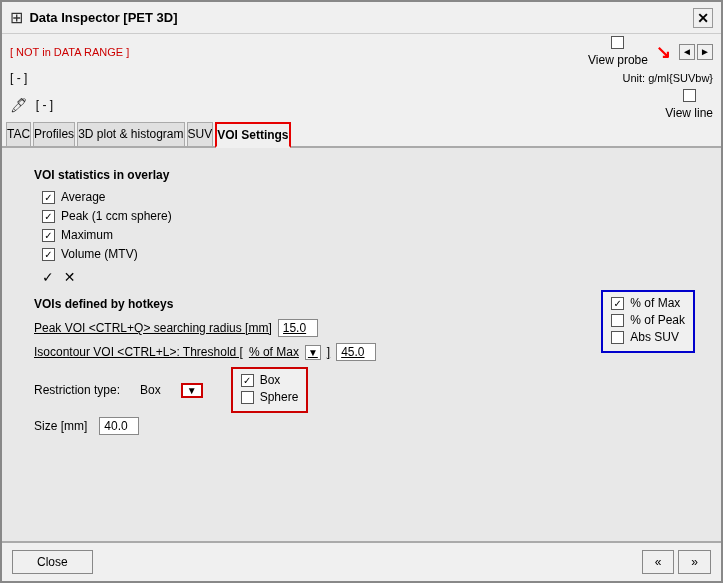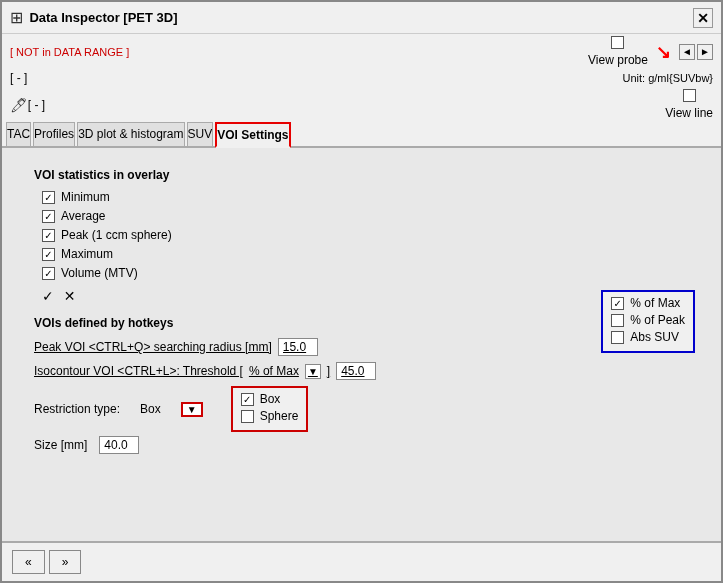--- a/index.html
+++ b/index.html
@@ -51,20 +51,21 @@
       display: flex;
       align-items: center;
       justify-content: center;
       font-size: 14px;
       font-weight: bold;
     }
     .toolbar-row {
       display: flex;
       align-items: center;
       padding: 2px 8px;
+      gap: 8px;
       background: #f0f0f0;
     }
     .toolbar-row .label-red {
       color: #c00;
       font-size: 11px;
     }
     .toolbar-right {
       display: flex;
       align-items: center;
       gap: 8px;
@@ -339,24 +340,20 @@
     <div class="tab">SUV</div>
     <div class="tab active">VOI Settings</div>
   </div>
 
   <div class="main-content">
     <div style="position: relative;">
 
       <div class="voi-stats-box">
         <div class="section-title">VOI statistics in overlay</div>
 
-        <div class="checkbox-row">
-          <div class="cb checked"></div>
-          <span class="cb-label">Minimum</span>
-        </div>
         <div class="checkbox-row">
           <div class="cb checked"></div>
           <span class="cb-label">Average</span>
         </div>
         <div class="checkbox-row">
           <div class="cb checked"></div>
           <span class="cb-label">Peak (1 ccm sphere)</span>
         </div>
         <div class="checkbox-row">
           <div class="cb checked"></div>
@@ -427,18 +424,19 @@
           <div class="size-row">
             <span class="field-label">Size [mm]</span>
             <input class="field-input" type="text" value="40.0" style="">
           </div>
         </div>
       </div>
     </div>
   </div>
 
   <div class="bottom-bar">
+    <button class="bottom-btn">Close</button>
     <div class="bottom-nav">
       <button class="bottom-nav-btn">«</button>
       <button class="bottom-nav-btn">»</button>
     </div>
   </div>
 </div>
 
 </body></html>

